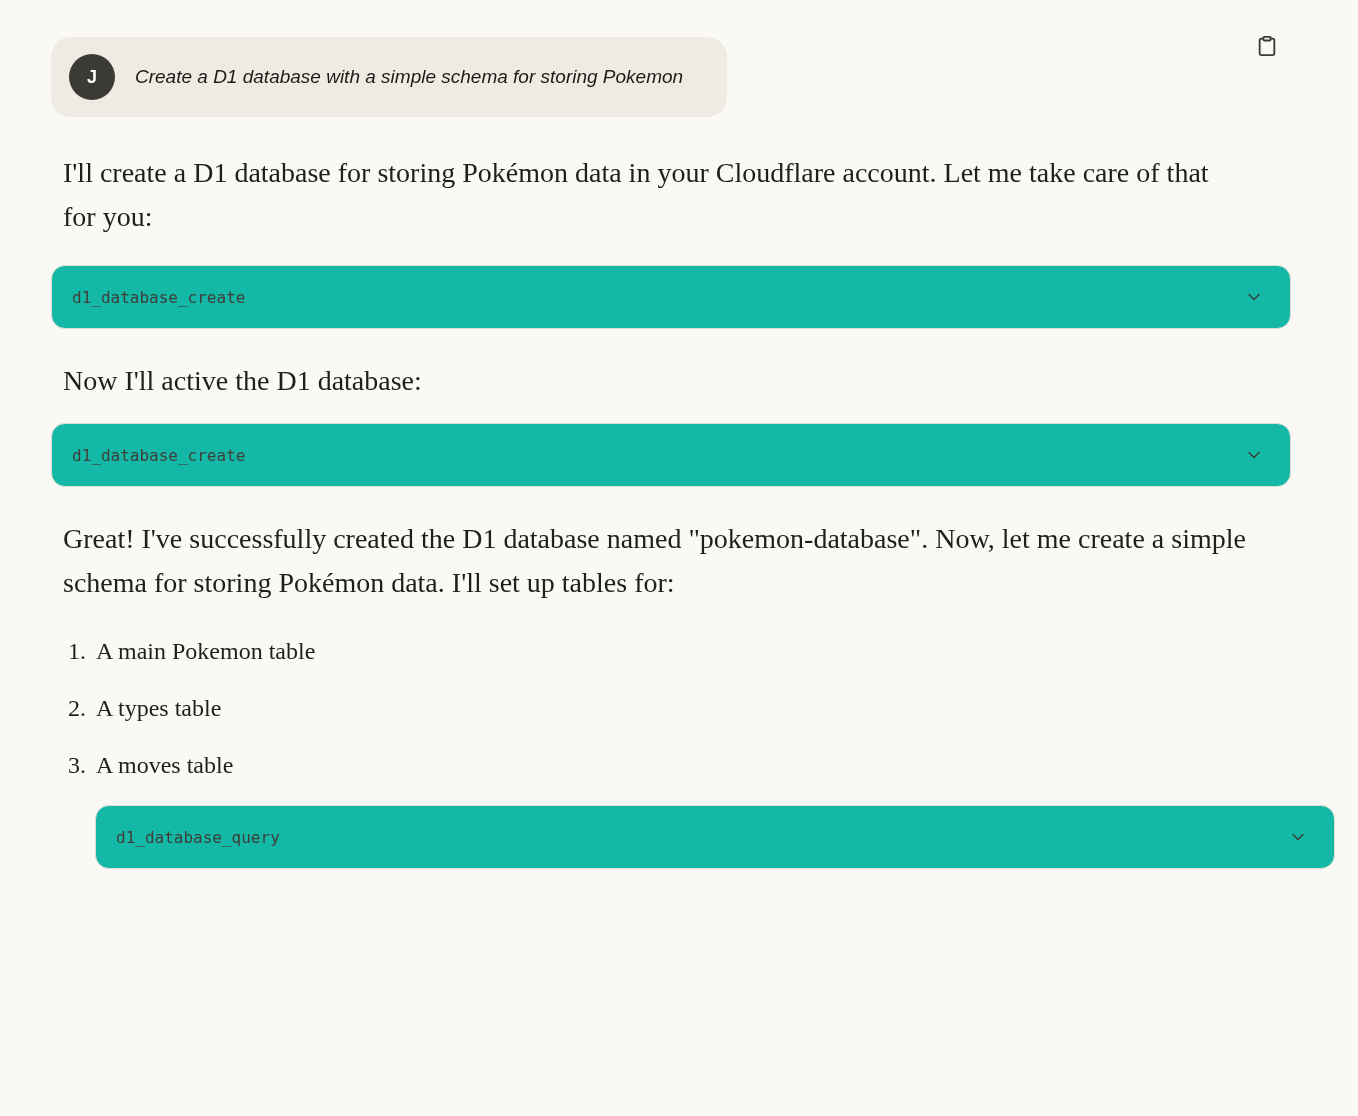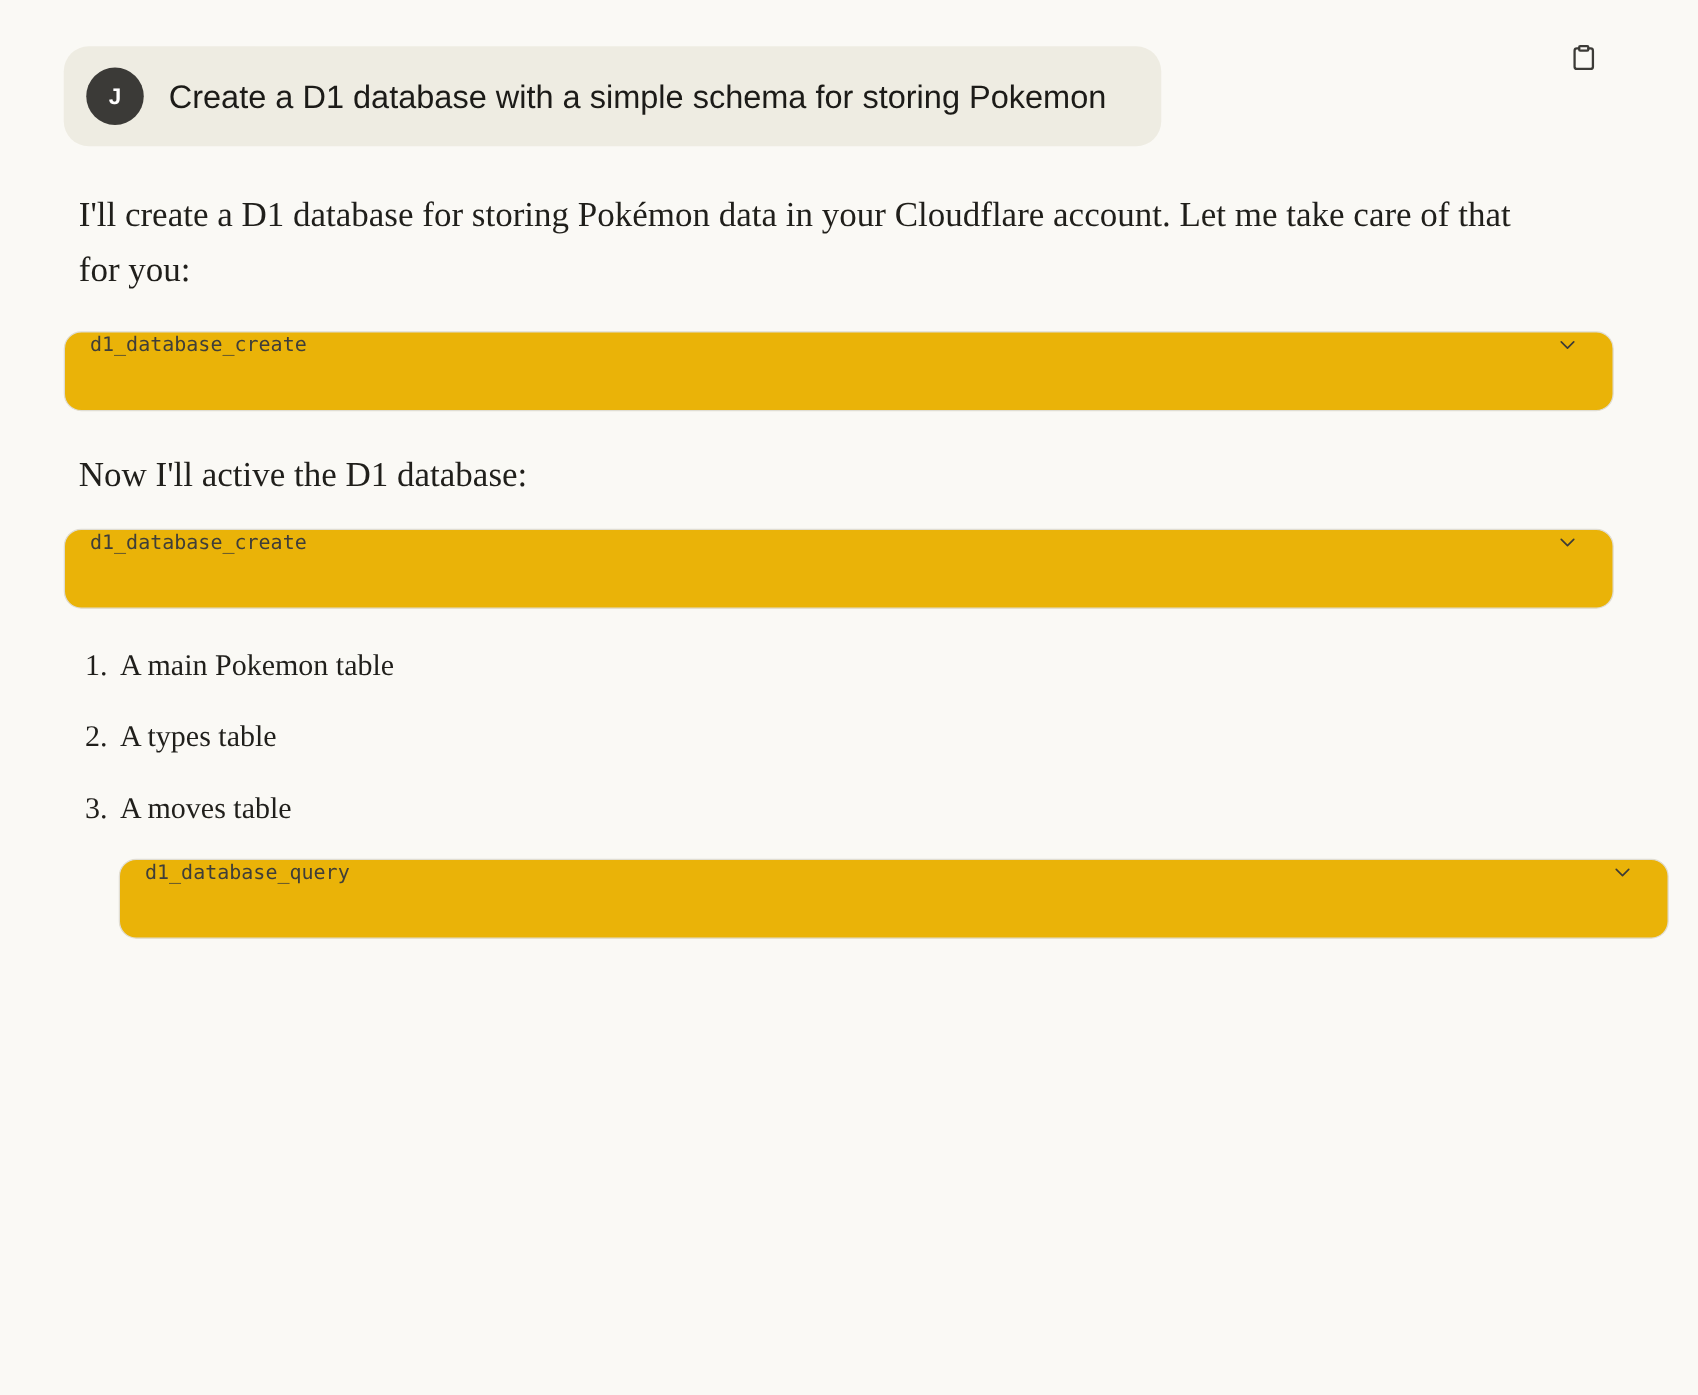--- a/index.html
+++ b/index.html
@@ -36,23 +36,24 @@
     color: #ffffff;
     display: flex;
     align-items: center;
     justify-content: center;
     font-family: "Liberation Sans", sans-serif;
     font-weight: 700;
     font-size: 18px;
   }
   .user-text {
     font-family: "Liberation Sans", sans-serif;
-    font-size: 26px;
+    font-size: 19px;
     line-height: 28px;
     color: #1c1b18;
+    font-style: italic;
   }
 
   
   .copy-btn {
     position: absolute;
     top: 30px;
     right: 75px;
     width: 32px;
     height: 32px;
     display: flex;
@@ -78,25 +79,25 @@
   .mt-p2 { margin-top: 30px; }
   .mt-p3 { margin-top: 30px; }
   .mt-p4 { margin-top: 30px; }
   .mt-p5 { margin-top: 16px; }
 
   
   .tool-box {
     margin-top: 26px;
     height: 64px;
     width: 100%;
-    background: #eab308;
+    background: #14b8a6;
     border: 1px solid #e0ddd3;
     border-radius: 14px;
     display: flex;
-    align-items: flex-start;
+    align-items: center;
     justify-content: space-between;
     padding: 0 26px 0 20px;
     cursor: pointer;
   }
   .mt-b2 { margin-top: 22px; }
   .mt-b3 { margin-top: 20px; }
   .mt-b4 { margin-top: 18px; margin-left: 44px; }
   .tool-name {
     font-family: "DejaVu Sans Mono", "Liberation Mono", monospace;
     font-size: 16px;
@@ -156,20 +157,21 @@
 
     <div class="tool-box mt-b3">
       <span class="tool-name">d1_database_create</span>
       <span class="chev">
         <svg width="20" height="20" viewBox="0 0 24 24" fill="none" stroke="currentColor" stroke-width="1.6" stroke-linecap="round" stroke-linejoin="round">
             <path d="M6 9l6 6 6-6"></path>
           </svg>
       </span>
     </div>
 
+    <p class="para mt-p4">Great! I've successfully created the D1 database named "pokemon-database". Now, let me create a simple schema for storing Pokémon data. I'll set up tables for:</p>
 
     <div class="olist">
       <div class="olist-item">
         <span class="olist-num">1.</span>
         <span>A main Pokemon table</span>
       </div>
       <div class="olist-item">
         <span class="olist-num">2.</span>
         <span>A types table</span>
       </div>

